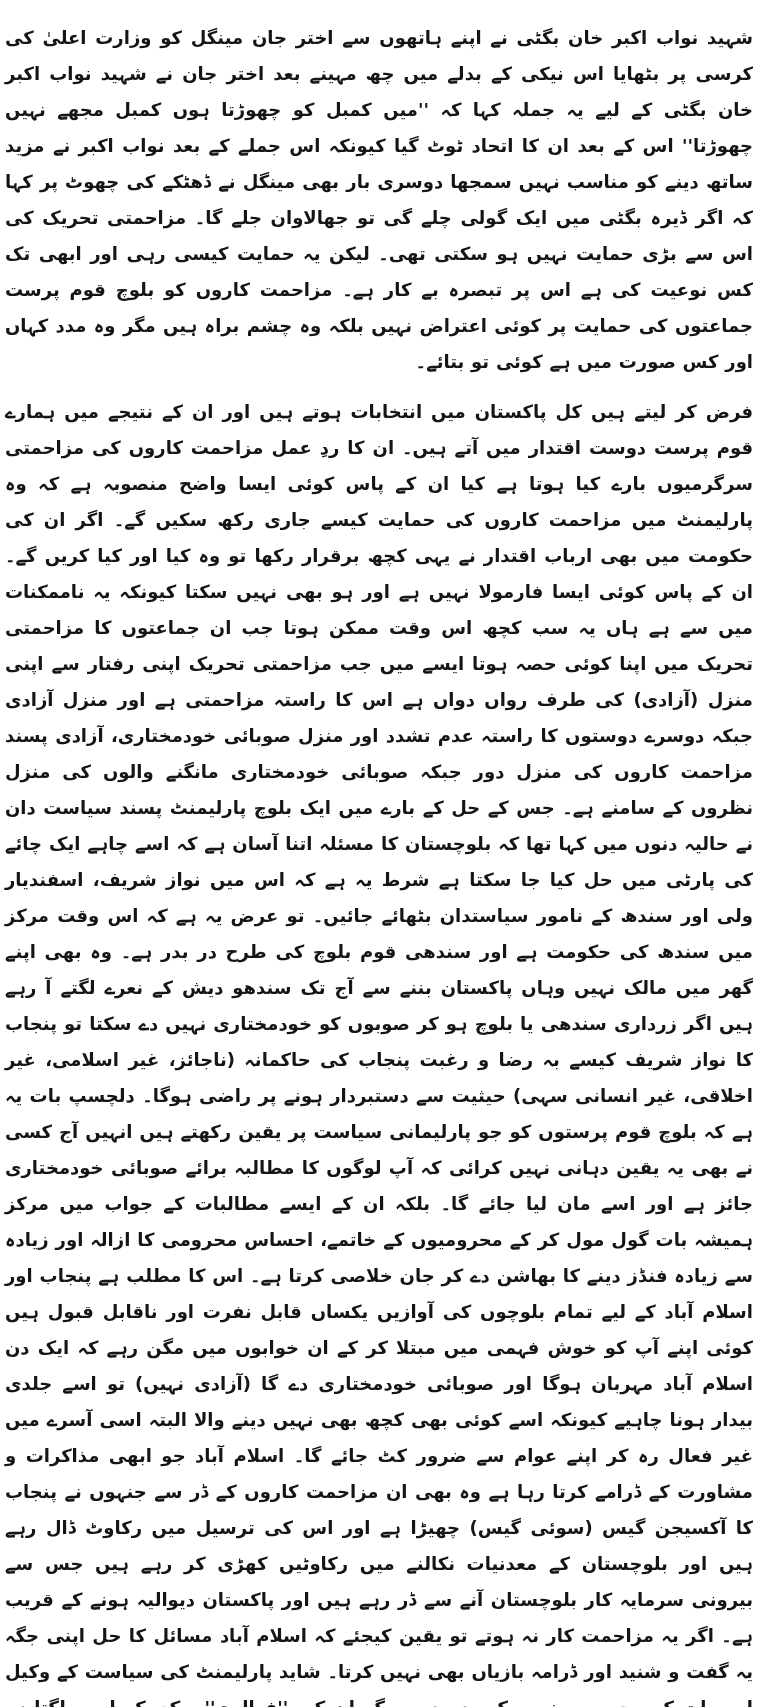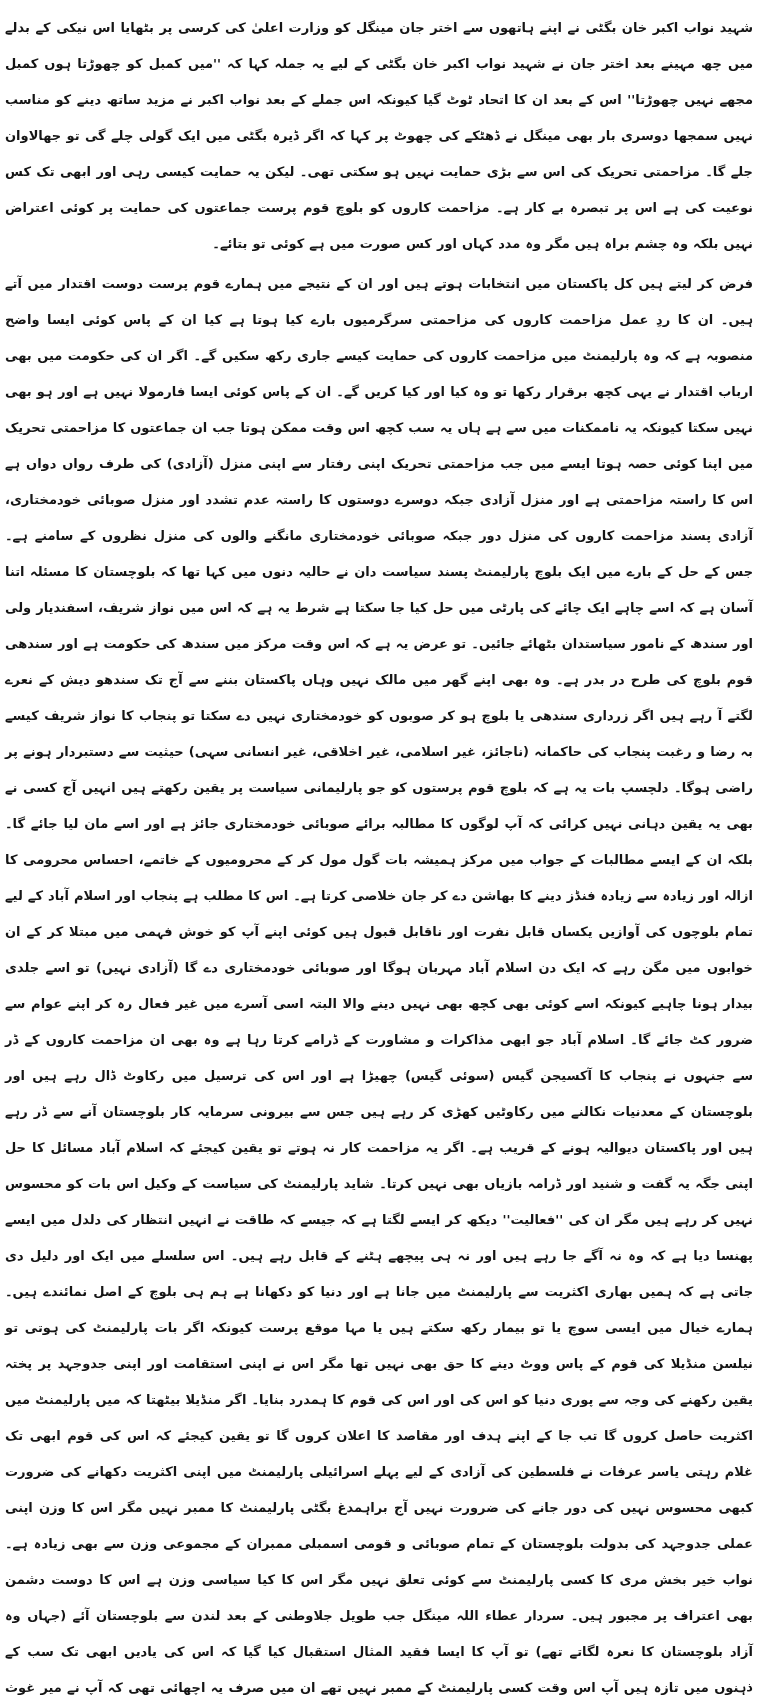--- a/index.html
+++ b/index.html
@@ -13,27 +13,27 @@
     box-sizing: border-box;
     font-family: "DejaVu Sans", sans-serif;
   }
   .article {
     direction: rtl;
     unicode-bidi: embed;
     padding: 6px 5px 10px 5px;
     color: #151515;
   }
   .para {
-    font-size: 13px;
+    font-size: 18px;
     font-weight: bold;
     line-height: 36px;
     text-align: justify;
     text-justify: inter-word;
     word-spacing: 0.5px;
-    margin: 4px 0 1px 0;
+    margin: 14px 0 1px 0;
   }
   
   .para { text-align-last: right; }
 </style>
 </head>
 <body>
 
 <div class="article">
   <p class="para">شہید نواب اکبر خان بگٹی نے اپنے ہاتھوں سے اختر جان مینگل کو وزارت اعلیٰ کی کرسی پر بٹھایا اس نیکی کے بدلے میں چھ مہینے بعد اختر جان نے شہید نواب اکبر خان بگٹی کے لیے یہ جملہ کہا کہ ''میں کمبل کو چھوڑتا ہوں کمبل مجھے نہیں چھوڑتا'' اس کے بعد ان کا اتحاد ٹوٹ گیا کیونکہ اس جملے کے بعد نواب اکبر نے مزید ساتھ دینے کو مناسب نہیں سمجھا دوسری بار بھی مینگل نے ڈھٹکے کی چھوٹ پر کہا کہ اگر ڈیرہ بگٹی میں ایک گولی چلے گی تو جھالاوان جلے گا۔ مزاحمتی تحریک کی اس سے بڑی حمایت نہیں ہو سکتی تھی۔ لیکن یہ حمایت کیسی رہی اور ابھی تک کس نوعیت کی ہے اس پر تبصرہ بے کار ہے۔ مزاحمت کاروں کو بلوچ قوم پرست جماعتوں کی حمایت پر کوئی اعتراض نہیں بلکہ وہ چشم براہ ہیں مگر وہ مدد کہاں اور کس صورت میں ہے کوئی تو بتائے۔</p>
   <p class="para">فرض کر لیتے ہیں کل پاکستان میں انتخابات ہوتے ہیں اور ان کے نتیجے میں ہمارے قوم پرست دوست اقتدار میں آتے ہیں۔ ان کا ردِ عمل مزاحمت کاروں کی مزاحمتی سرگرمیوں بارے کیا ہوتا ہے کیا ان کے پاس کوئی ایسا واضح منصوبہ ہے کہ وہ پارلیمنٹ میں مزاحمت کاروں کی حمایت کیسے جاری رکھ سکیں گے۔ اگر ان کی حکومت میں بھی ارباب اقتدار نے یہی کچھ برقرار رکھا تو وہ کیا اور کیا کریں گے۔ ان کے پاس کوئی ایسا فارمولا نہیں ہے اور ہو بھی نہیں سکتا کیونکہ یہ ناممکنات میں سے ہے ہاں یہ سب کچھ اس وقت ممکن ہوتا جب ان جماعتوں کا مزاحمتی تحریک میں اپنا کوئی حصہ ہوتا ایسے میں جب مزاحمتی تحریک اپنی رفتار سے اپنی منزل (آزادی) کی طرف رواں دواں ہے اس کا راستہ مزاحمتی ہے اور منزل آزادی جبکہ دوسرے دوستوں کا راستہ عدم تشدد اور منزل صوبائی خودمختاری، آزادی پسند مزاحمت کاروں کی منزل دور جبکہ صوبائی خودمختاری مانگنے والوں کی منزل نظروں کے سامنے ہے۔ جس کے حل کے بارے میں ایک بلوچ پارلیمنٹ پسند سیاست دان نے حالیہ دنوں میں کہا تھا کہ بلوچستان کا مسئلہ اتنا آسان ہے کہ اسے چاہے ایک چائے کی پارٹی میں حل کیا جا سکتا ہے شرط یہ ہے کہ اس میں نواز شریف، اسفندیار ولی اور سندھ کے نامور سیاستدان بٹھائے جائیں۔ تو عرض یہ ہے کہ اس وقت مرکز میں سندھ کی حکومت ہے اور سندھی قوم بلوچ کی طرح در بدر ہے۔ وہ بھی اپنے گھر میں مالک نہیں وہاں پاکستان بننے سے آج تک سندھو دیش کے نعرے لگتے آ رہے ہیں اگر زرداری سندھی یا بلوچ ہو کر صوبوں کو خودمختاری نہیں دے سکتا تو پنجاب کا نواز شریف کیسے بہ رضا و رغبت پنجاب کی حاکمانہ (ناجائز، غیر اسلامی، غیر اخلاقی، غیر انسانی سہی) حیثیت سے دستبردار ہونے پر راضی ہوگا۔ دلچسپ بات یہ ہے کہ بلوچ قوم پرستوں کو جو پارلیمانی سیاست پر یقین رکھتے ہیں انہیں آج کسی نے بھی یہ یقین دہانی نہیں کرائی کہ آپ لوگوں کا مطالبہ برائے صوبائی خودمختاری جائز ہے اور اسے مان لیا جائے گا۔ بلکہ ان کے ایسے مطالبات کے جواب میں مرکز ہمیشہ بات گول مول کر کے محرومیوں کے خاتمے، احساس محرومی کا ازالہ اور زیادہ سے زیادہ فنڈز دینے کا بھاشن دے کر جان خلاصی کرتا ہے۔ اس کا مطلب ہے پنجاب اور اسلام آباد کے لیے تمام بلوچوں کی آوازیں یکساں قابل نفرت اور ناقابل قبول ہیں کوئی اپنے آپ کو خوش فہمی میں مبتلا کر کے ان خوابوں میں مگن رہے کہ ایک دن اسلام آباد مہربان ہوگا اور صوبائی خودمختاری دے گا (آزادی نہیں) تو اسے جلدی بیدار ہونا چاہیے کیونکہ اسے کوئی بھی کچھ بھی نہیں دینے والا البتہ اسی آسرے میں غیر فعال رہ کر اپنے عوام سے ضرور کٹ جائے گا۔ اسلام آباد جو ابھی مذاکرات و مشاورت کے ڈرامے کرتا رہا ہے وہ بھی ان مزاحمت کاروں کے ڈر سے جنہوں نے پنجاب کا آکسیجن گیس (سوئی گیس) چھیڑا ہے اور اس کی ترسیل میں رکاوٹ ڈال رہے ہیں اور بلوچستان کے معدنیات نکالنے میں رکاوٹیں کھڑی کر رہے ہیں جس سے بیرونی سرمایہ کار بلوچستان آنے سے ڈر رہے ہیں اور پاکستان دیوالیہ ہونے کے قریب ہے۔ اگر یہ مزاحمت کار نہ ہوتے تو یقین کیجئے کہ اسلام آباد مسائل کا حل اپنی جگہ یہ گفت و شنید اور ڈرامہ بازیاں بھی نہیں کرتا۔ شاید پارلیمنٹ کی سیاست کے وکیل اس بات کو محسوس نہیں کر رہے ہیں مگر ان کی ''فعالیت'' دیکھ کر ایسے لگتا ہے کہ جیسے کہ طاقت نے انہیں انتظار کی دلدل میں ایسے پھنسا دیا ہے کہ وہ نہ آگے جا رہے ہیں اور نہ ہی پیچھے ہٹنے کے قابل رہے ہیں۔ اس سلسلے میں ایک اور دلیل دی جاتی ہے کہ ہمیں بھاری اکثریت سے پارلیمنٹ میں جانا ہے اور دنیا کو دکھانا ہے ہم ہی بلوچ کے اصل نمائندے ہیں۔ ہمارے خیال میں ایسی سوچ یا تو بیمار رکھ سکتے ہیں یا مہا موقع پرست کیونکہ اگر بات پارلیمنٹ کی ہوتی تو نیلسن منڈیلا کی قوم کے پاس ووٹ دینے کا حق بھی نہیں تھا مگر اس نے اپنی استقامت اور اپنی جدوجہد پر پختہ یقین رکھنے کی وجہ سے پوری دنیا کو اس کی اور اس کی قوم کا ہمدرد بنایا۔ اگر منڈیلا بیٹھتا کہ میں پارلیمنٹ میں اکثریت حاصل کروں گا تب جا کے اپنے ہدف اور مقاصد کا اعلان کروں گا تو یقین کیجئے کہ اس کی قوم ابھی تک غلام رہتی یاسر عرفات نے فلسطین کی آزادی کے لیے پہلے اسرائیلی پارلیمنٹ میں اپنی اکثریت دکھانے کی ضرورت کبھی محسوس نہیں کی دور جانے کی ضرورت نہیں آج براہمدغ بگٹی پارلیمنٹ کا ممبر نہیں مگر اس کا وزن اپنی عملی جدوجہد کی بدولت بلوچستان کے تمام صوبائی و قومی اسمبلی ممبران کے مجموعی وزن سے بھی زیادہ ہے۔ نواب خیر بخش مری کا کسی پارلیمنٹ سے کوئی تعلق نہیں مگر اس کا کیا سیاسی وزن ہے اس کا دوست دشمن بھی اعتراف پر مجبور ہیں۔ سردار عطاء اللہ مینگل جب طویل جلاوطنی کے بعد لندن سے بلوچستان آئے (جہاں وہ آزاد بلوچستان کا نعرہ لگاتے تھے) تو آپ کا ایسا فقید المثال استقبال کیا گیا کہ اس کی یادیں ابھی تک سب کے ذہنوں میں تازہ ہیں آپ اس وقت کسی پارلیمنٹ کے ممبر نہیں تھے ان میں صرف یہ اچھائی تھی کہ آپ نے میر غوث بخش بزنجو کی پاکستانی پارلیمنٹ کی سیاست کو رد کرنے کا نعرہ لگا کر لوگوں میں یہ امیدیں پیدا کی تھیں کہ وہ آزاد بلوچستان کو اپنا نصب العین قرار دے چکے ہیں۔</p>

